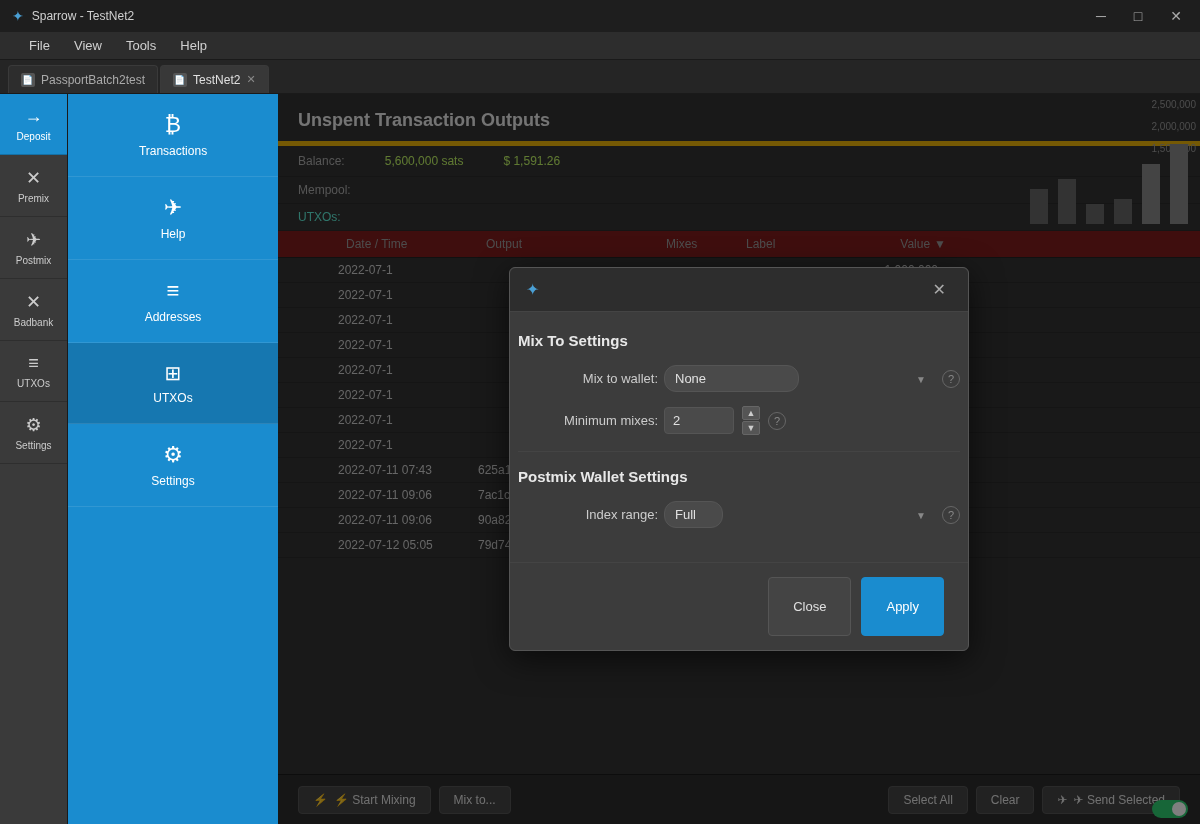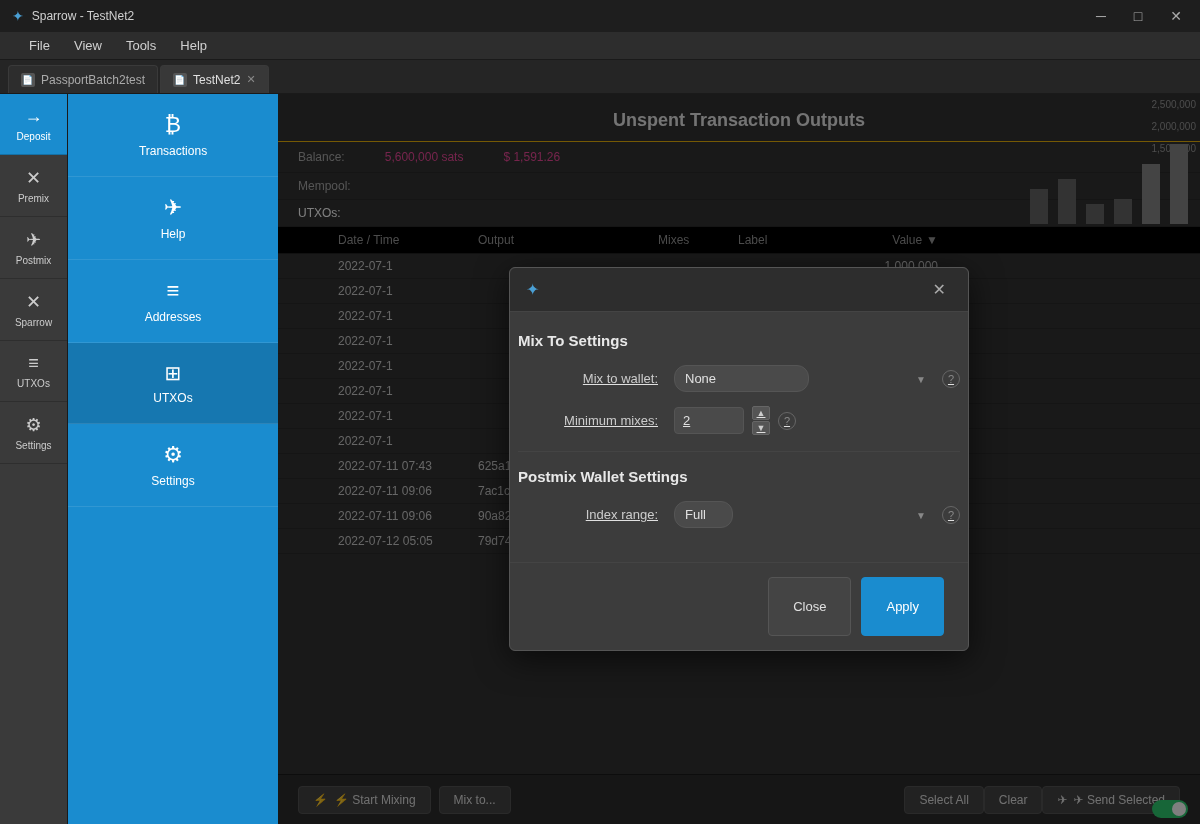--- a/index.html
+++ b/index.html
@@ -171,64 +171,63 @@
     
     .content {
       flex: 1;
       background: #333;
       overflow: hidden;
       position: relative;
     }
 
     .content-header {
       padding: 16px 20px 10px;
-      border-bottom: 1px solid #eab308;
-      text-align: center;
+      border-bottom: 5px solid #eab308;
     }
     .content-title {
       font-size: 18px;
       font-weight: 600;
       color: #e8e8e8;
     }
 
     .balance-row {
       display: flex;
       align-items: center;
       padding: 8px 20px;
       gap: 40px;
       font-size: 12px;
       color: #aaa;
       border-bottom: 1px solid #2a2a2a;
     }
     .balance-val {
-      color: #ec4899;
+      color: #bef264;
     }
 
     .mempool-row {
       display: flex;
       align-items: center;
       padding: 6px 20px;
       font-size: 12px;
       color: #aaa;
       border-bottom: 1px solid #2a2a2a;
     }
 
     .utxo-row {
       display: flex;
       align-items: center;
       padding: 6px 20px;
       font-size: 12px;
-      color: #ffffff;
+      color: #5eead4;
       border-bottom: 1px solid #2a2a2a;
     }
     .table-header {
       display: grid;
       grid-template-columns: 40px 140px 180px 80px 100px 100px 80px;
-      padding: 6px 20px;
-      background: #000000;
+      padding: 6px 28px;
+      background: #7f1d1d;
       font-size: 12px;
       color: #999;
       border-bottom: 1px solid #222;
     }
     .table-header-value {
       text-align: right;
       display: flex;
       align-items: center;
       gap: 4px;
       justify-content: flex-end;
@@ -271,20 +270,21 @@
       color: #e0e0e0;
       font-size: 12px;
       cursor: pointer;
       display: flex;
       align-items: center;
       gap: 6px;
     }
     .bottom-right {
       margin-left: auto;
       display: flex;
+      gap: 8px;
       justify-content: flex-end;
     }
     .toggle-indicator {
       width: 36px;
       height: 18px;
       background: #2ecc71;
       border-radius: 9px;
       position: relative;
     }
     .toggle-indicator::after {
@@ -345,22 +345,21 @@
     .modal-section-title {
       font-size: 15px;
       font-weight: 600;
       color: #e8e8e8;
       margin-bottom: 16px;
     }
     .modal-field {
       display: flex;
       align-items: center;
       margin-bottom: 14px;
-      gap: 16px;
-      text-decoration: underline;
+      gap: 6px;
     }
     .modal-field-label {
       width: 140px;
       font-size: 13px;
       color: #ccc;
       text-align: right;
     }
     .modal-field-control {
       flex: 1;
       display: flex;
@@ -520,21 +519,21 @@
     <div class="sidebar-item">
       <span class="si-icon">✕</span>
       <span>Premix</span>
     </div>
     <div class="sidebar-item">
       <span class="si-icon">✈</span>
       <span>Postmix</span>
     </div>
     <div class="sidebar-item">
       <span class="si-icon">✕</span>
-      <span>Sparrow</span>
+      <span>Badbank</span>
     </div>
     <div class="sidebar-item">
       <span class="si-icon">≡</span>
       <span>UTXOs</span>
     </div>
     <div class="sidebar-item">
       <span class="si-icon">⚙</span>
       <span>Settings</span>
     </div>
   </div>

